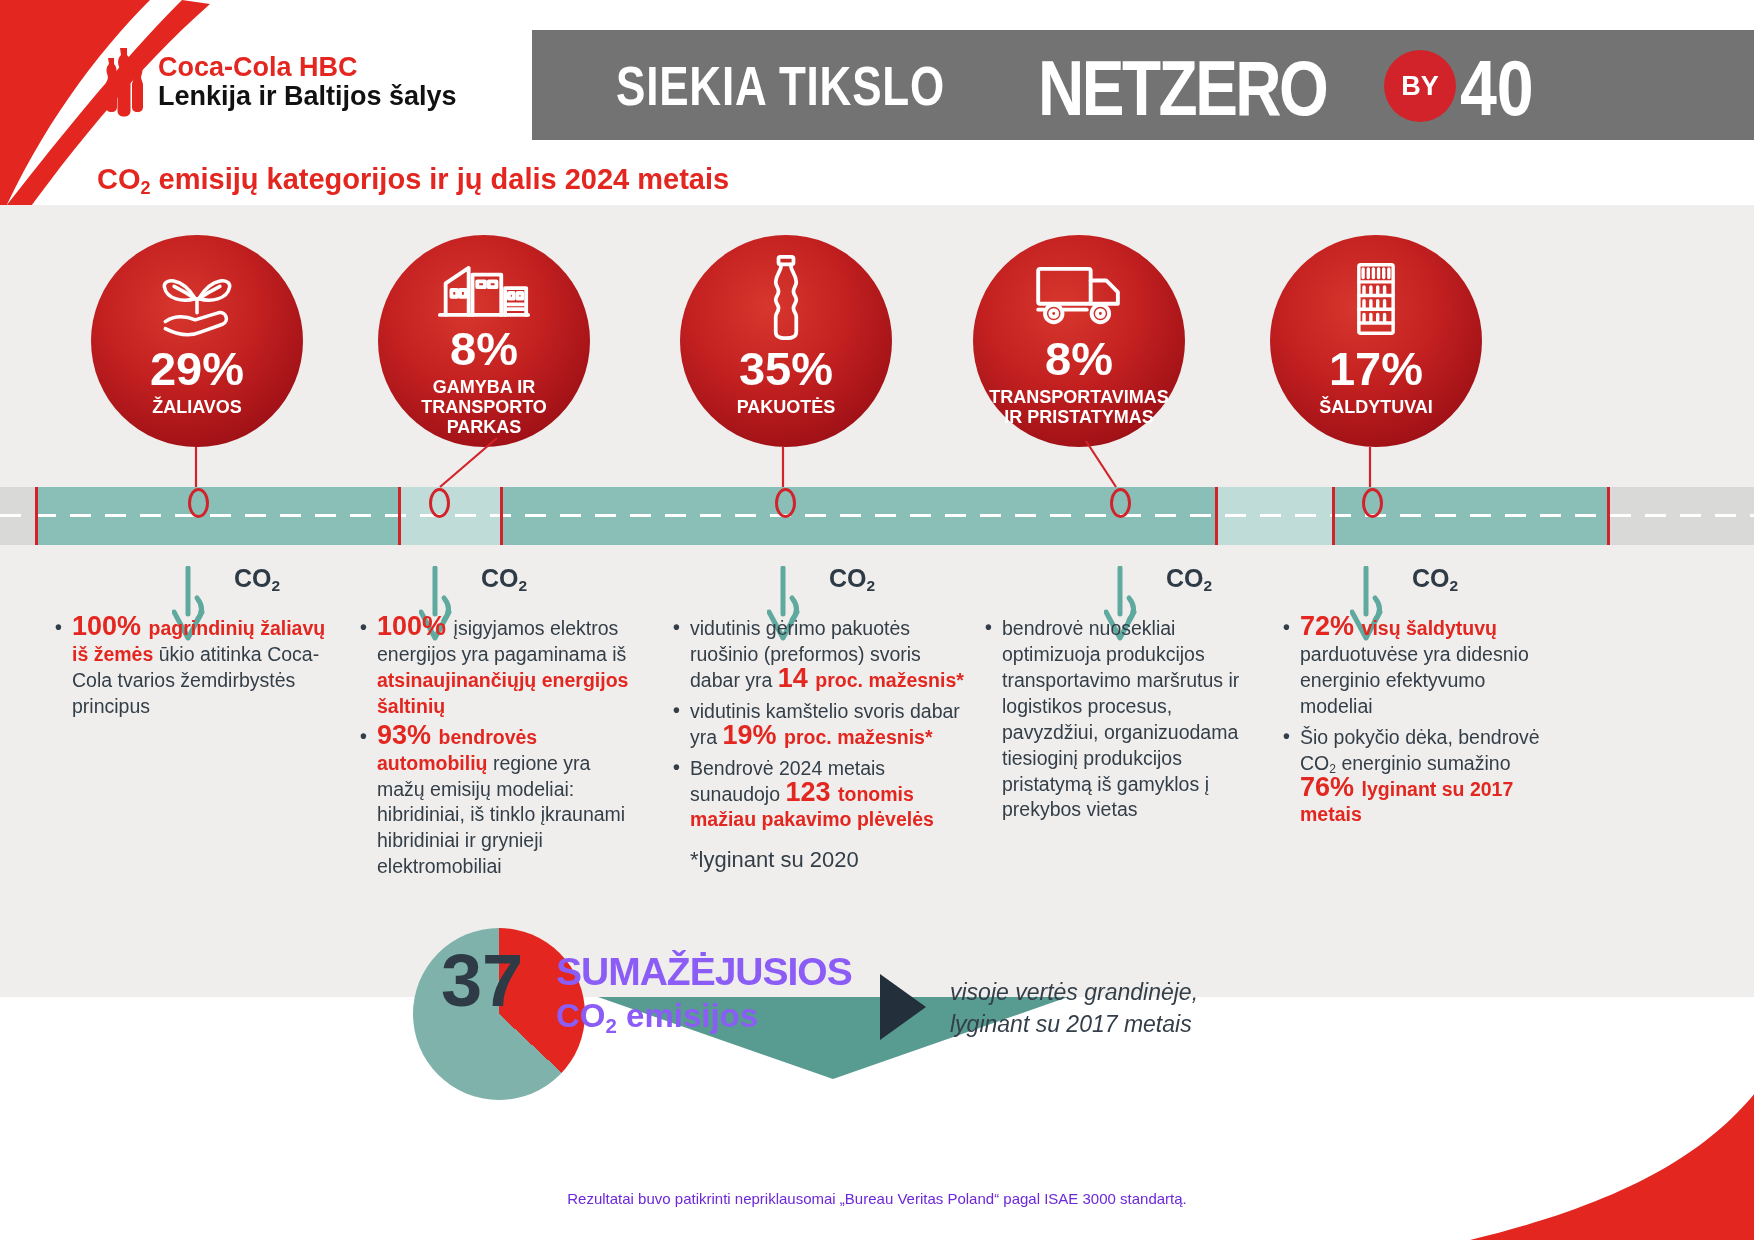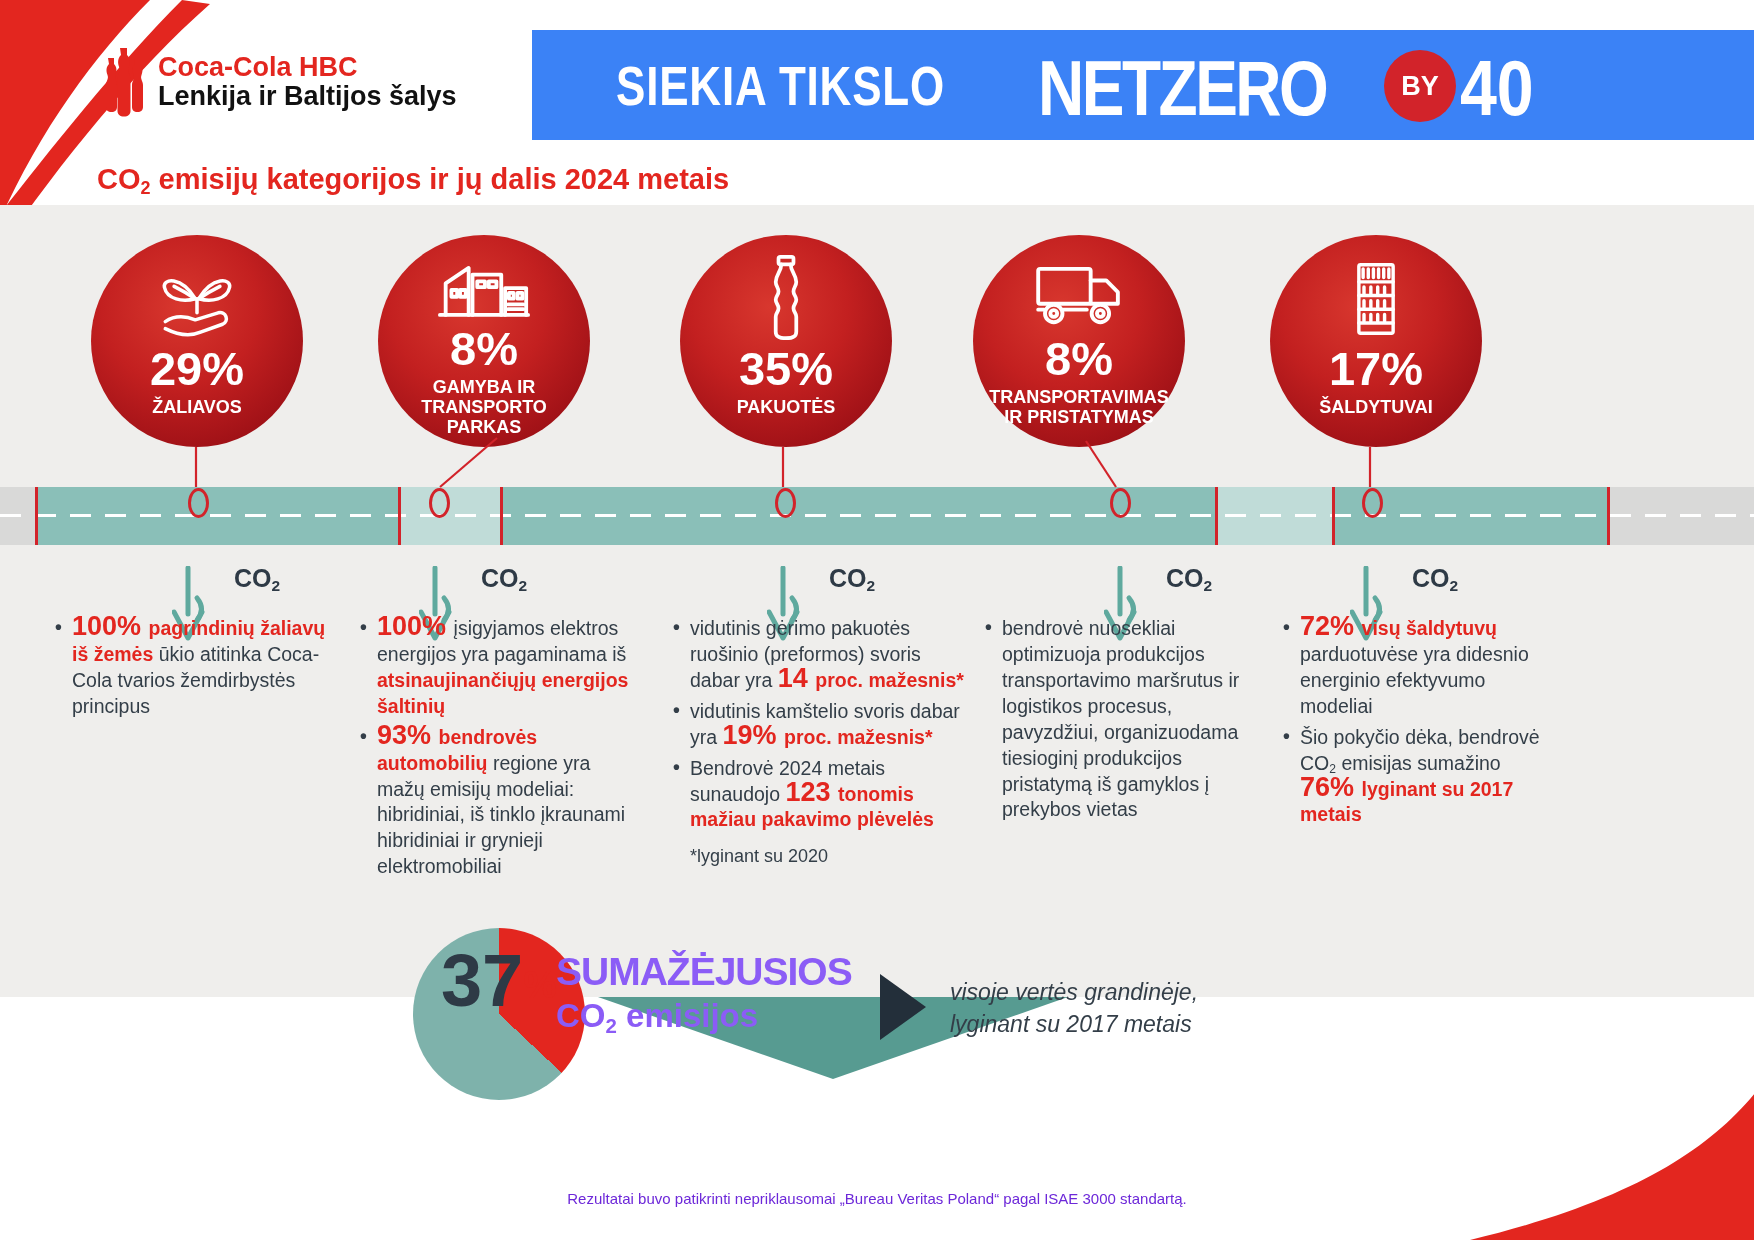--- a/index.html
+++ b/index.html
@@ -11,21 +11,21 @@
   .swoosh-tl{left:0;top:0;}
   .swoosh-br{right:0;bottom:0;}
 
   
   .logo{left:100px;top:46px;display:flex;align-items:center;gap:8px;}
   .logo-text{line-height:1.08;font-weight:bold;font-size:27px;}
   .logo-brand{color:#e3261f;}
   .logo-region{color:#111;}
 
   
-  .banner{left:532px;top:30px;width:1222px;height:110px;background:#3b82f6;}
+  .banner{left:532px;top:30px;width:1222px;height:110px;background:#737373;}
   .tagline{left:84px;top:24px;font-size:55px;font-weight:bold;color:#fff;
            transform:scaleX(.8);transform-origin:left center;letter-spacing:1px;white-space:nowrap;}
   .nz{left:506px;top:13px;font-size:78px;font-weight:bold;color:#fff;
       transform:scaleX(.82);transform-origin:left center;letter-spacing:-3px;white-space:nowrap;}
   .byc{left:852px;top:20px;width:72px;height:72px;border-radius:50%;background:#d2232a;
        display:flex;align-items:center;justify-content:center;color:#fff;font-weight:bold;font-size:27px;}
   .nz40{left:928px;top:13px;font-size:78px;font-weight:bold;color:#fff;
         transform:scaleX(.85);transform-origin:left center;}
 
   
@@ -54,21 +54,21 @@
   .co2a{top:566px;width:90px;}
   .co2a .lab{position:absolute;left:26px;top:-2px;font-size:25px;font-weight:bold;color:#2e3a46;white-space:nowrap;margin-left:36px;}
 
   
   .col{top:616px;font-size:19.5px;line-height:1.33;color:#333e48;}
   .b{position:relative;padding-left:17px;margin-bottom:5px;}
   .b::before{content:"\2022";position:absolute;left:0;top:-1px;color:#333e48;font-weight:bold;}
   .num{font-size:27px;font-weight:bold;color:#e3261f;line-height:.8;}
   .rb{font-weight:bold;color:#e3261f;}
   .sub{font-size:.62em;position:relative;top:.28em;}
-  .footnote{padding-left:17px;font-size:18px;margin-top:12px;}
+  .footnote{padding-left:17px;font-size:22px;margin-top:12px;}
 
   
   .chevron{left:598px;top:997px;width:470px;height:82px;background:#579b91;
            clip-path:polygon(0 0,100% 0,50% 100%);}
   .pie{left:413px;top:928px;width:172px;height:172px;border-radius:50%;
        background:conic-gradient(#e3261f 0 133.2deg,#7eb2ab 133.2deg 360deg);}
   .pie-label{left:413px;top:928px;width:172px;height:172px;display:flex;align-items:flex-start;justify-content:center;
              font-size:74px;font-weight:bold;color:#2e3a46;transform:translateY(10px);}
   .pie-label .pct-sign{font-size:38px;color:#e3261f;font-weight:bold;margin-top:26px;}
   .sum-title{left:556px;top:952px;width:330px;text-align:left;color:#8b5cf6;font-weight:bold;}
@@ -289,21 +289,21 @@
     <div class="b"><span>Bendrovė 2024 metais sunaudojo </span><span class="num">123 </span><span class="rb">tonomis mažiau pakavimo plėvelės</span></div>
     <div class="footnote">*lyginant su 2020</div>
   </div>
 
   <div class="abs col" style="left:985px;width:282px;">
     <div class="b"><span>bendrovė nuosekliai optimizuoja produkcijos transportavimo maršrutus ir logistikos procesus, pavyzdžiui, organizuodama tiesioginį produkcijos pristatymą iš gamyklos į prekybos vietas</span></div>
   </div>
 
   <div class="abs col" style="left:1283px;width:272px;">
     <div class="b"><span class="num">72% </span><span class="rb">visų šaldytuvų </span><span>parduotuvėse yra didesnio energinio efektyvumo modeliai</span></div>
-    <div class="b"><span>Šio pokyčio dėka, bendrovė CO</span><span class="sub">2</span><span> emisijas sumažino </span><span class="num">76% </span><span class="rb">lyginant su 2017 metais</span></div>
+    <div class="b"><span>Šio pokyčio dėka, bendrovė CO</span><span class="sub">2</span><span> energinio sumažino </span><span class="num">76% </span><span class="rb">lyginant su 2017 metais</span></div>
   </div>
 
   <div class="abs chevron"></div>
 
   <div class="abs pie"></div>
   <div class="abs pie-label">
     <span>37</span>
       <span class="pct-sign">%</span>
   </div>
 

